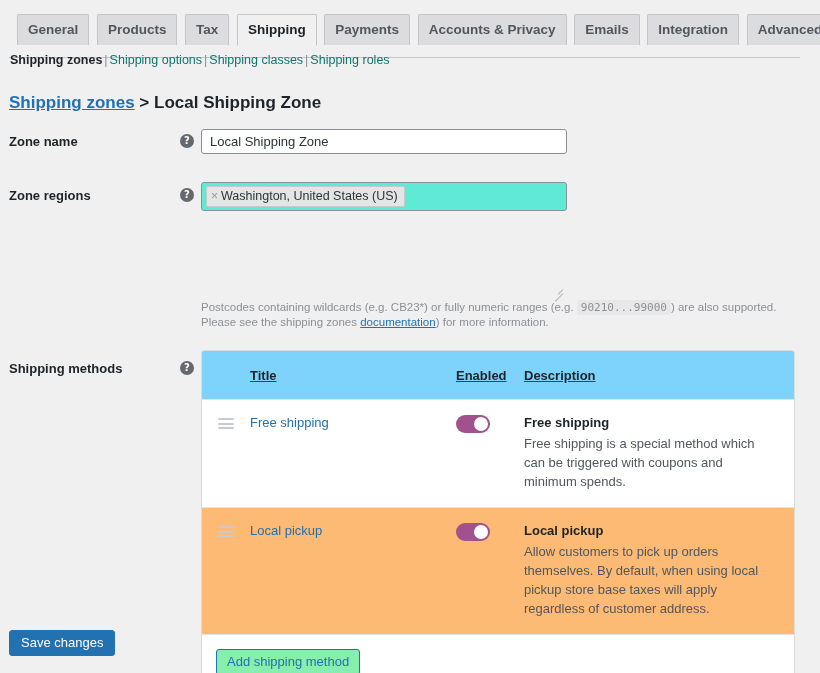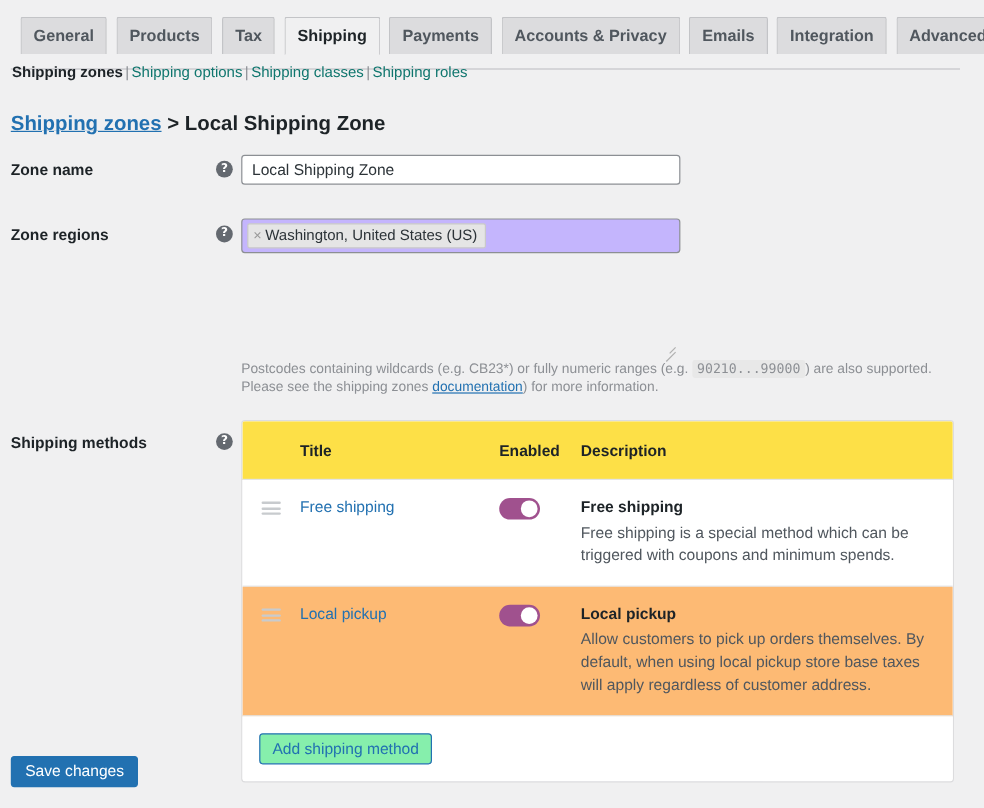--- a/index.html
+++ b/index.html
@@ -145,21 +145,21 @@
   }
 
   
   .zone-regions-box {
     position: absolute;
     left: 201px;
     top: 182px;
     width: 366px;
     height: 29px;
     box-sizing: border-box;
-    background: #c4b5fd;
+    background: #5eead4;
     border: 1px solid #8c8f94;
     border-radius: 3px;
     padding: 3px 4px;
   }
   .token {
     display: inline-block;
     background: #e5e5e5;
     border: 1px solid #c9c9c9;
     border-radius: 2px;
     padding: 1px 6px 2px 4px;
@@ -243,30 +243,31 @@
     background: #ffffff;
     border: 1px solid #dcdcde;
     border-radius: 3px;
     overflow: hidden;
   }
   .methods-head {
     display: flex;
     height: 48px;
     align-items: center;
     border-bottom: 1px solid #e2e4e7;
-    background: #fde047;
+    background: #7dd3fc;
+    text-decoration: underline;
   }
   .methods-head .th {
     font-size: 13px;
     font-weight: 700;
     color: #1d2327;
   }
   .col-sort   { width: 48px; flex: none; }
   .col-title  { width: 166px; flex: none; }
-  .col-enable { width: 68px;  flex: none; }
+  .col-enable { width: 68px;  flex: none; margin-left: 40px; }
   .col-desc   { flex: 1 1 auto; padding-right: 16px; }
 
   .method-row {
     display: flex;
     padding: 14px 0 16px 0;
     border-bottom: 1px solid #e2e4e7;
     background: #ffffff;
   }
   .method-row.alt { background: #fdba74; }
 

